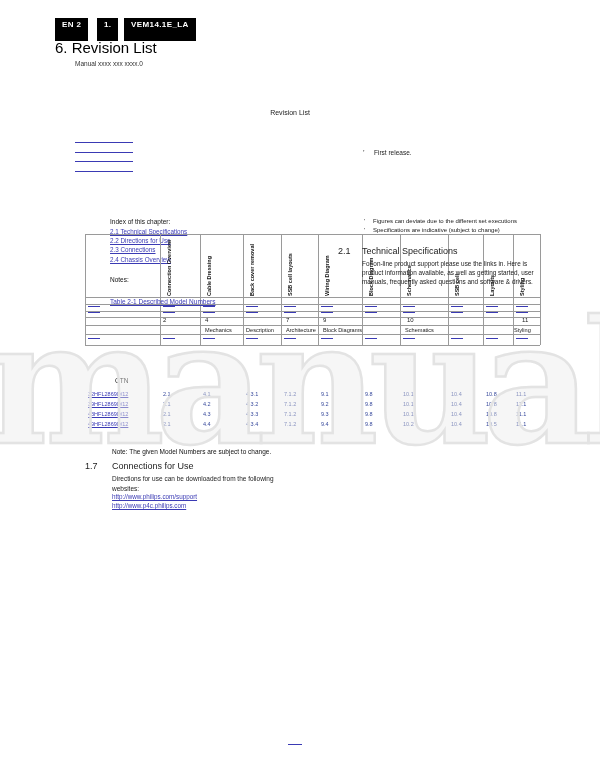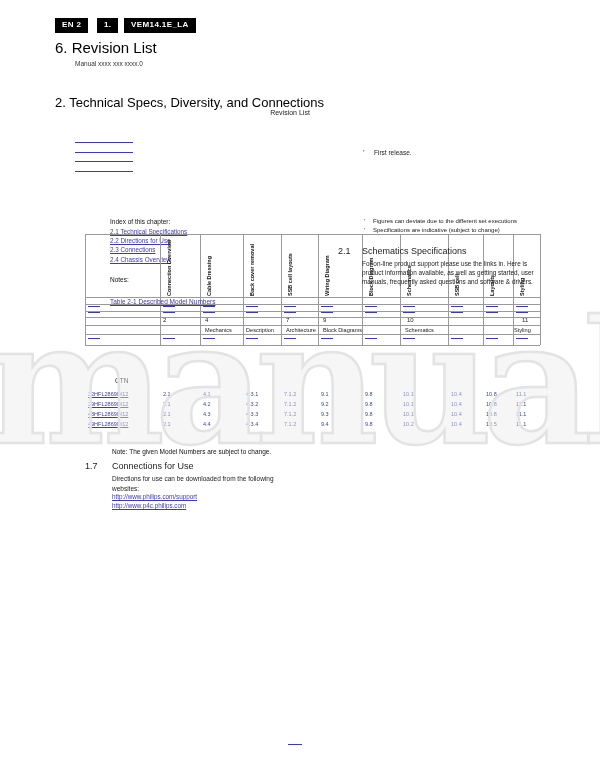--- a/index.html
+++ b/index.html
@@ -4,21 +4,21 @@
 <style>
   * { box-sizing: border-box; }
   html, body { margin: 0; padding: 0; background: #ffffff; }
   .page {
     position: relative; width: 600px; height: 757px;
     background: #ffffff; overflow: hidden;
     font-family: "Liberation Sans", sans-serif; color: #111;
   }
   .abs { position: absolute; }
   .badge {
-    position: absolute; top: 18px; height: 15px; line-height: 13px;
+    position: absolute; top: 18px; height: 23px; line-height: 13px;
     background: #000; color: #fff; font-size: 8px; font-weight: bold;
     padding: 0 7px; letter-spacing: 0.4px;
   }
   .link { color: #3a3ab4; text-decoration: underline; }
   .rot {
     writing-mode: vertical-rl; transform: rotate(180deg);
     white-space: nowrap; overflow: hidden; color: #111;
   }
   .watermark {
     position: absolute; left: -15px; top: 298px; z-index: 40;
@@ -33,32 +33,31 @@
 <body>
 
 <div class="page" id="page">
 
   <div class="badge" style="left:55px;">EN 2</div>
   <div class="badge" style="left:97px;">1.</div>
   <div class="badge" style="left:124px;">VEM14.1E_LA</div>
 
   <div class="abs" style="left:55px;top:39px;font-size:15px;color:#000;">6. Revision List</div>
   <div class="abs" style="left:75px;top:60px;font-size:6.5px;color:#333;">Manual xxxx xxx xxxx.0</div>
-  <div class="abs" style="left:55px;top:95px;font-size:13px;color:#000;">2. Technical Specs, Diversity, and Connections</div>
   <div class="abs" style="left:230px;top:109px;width:120px;text-align:center;font-size:7px;color:#222;">Revision List</div>
 
   <div class="abs" style="left:363px;top:149px;font-size:7px;color:#222;">’</div>
   <div class="abs" style="left:374px;top:149px;font-size:6.5px;color:#222;">First release.</div>
 
   <div class="abs" style="left:110px;top:218px;font-size:6.5px;color:#111;">Index of this chapter:</div>
 
   <div class="abs" style="left:110px;top:276px;font-size:6.5px;color:#111;">Notes:</div>
 
   <div class="abs" style="left:338px;top:246px;font-size:9px;color:#222;z-index:20;">2.1</div>
-  <div class="abs" style="left:362px;top:246px;font-size:9px;color:#222;z-index:20;">Schematics Specifications</div>
+  <div class="abs" style="left:362px;top:246px;font-size:9px;color:#222;z-index:20;">Technical Specifications</div>
   <div class="abs" style="left:362px;top:259px;width:180px;font-size:6.4px;line-height:9px;color:#222;z-index:20;">For on-line product support please use the links in. Here is product information available, as well as getting started, user manuals, frequently asked questions and software &amp; drivers.</div>
 
   <div class="abs link" style="left:110px;top:298px;font-size:6.5px;z-index:20;">Table 2-1 Described Model Numbers</div>
 
   <div class="abs" style="left:115px;top:377px;font-size:6.5px;color:#111;">CTN</div>
   <div class="abs" style="left:112px;top:448px;font-size:6.5px;color:#111;z-index:41;">Note: The given Model Numbers are subject to change.</div>
 
   <div class="abs" style="left:85px;top:461px;font-size:9px;color:#222;">1.7</div>
   <div class="abs" style="left:112px;top:461px;font-size:9px;color:#222;">Connections for Use</div>
   <div class="abs" style="left:112px;top:474px;width:175px;font-size:6.5px;line-height:9.5px;color:#222;">Directions for use can be downloaded from the following websites:</div>

